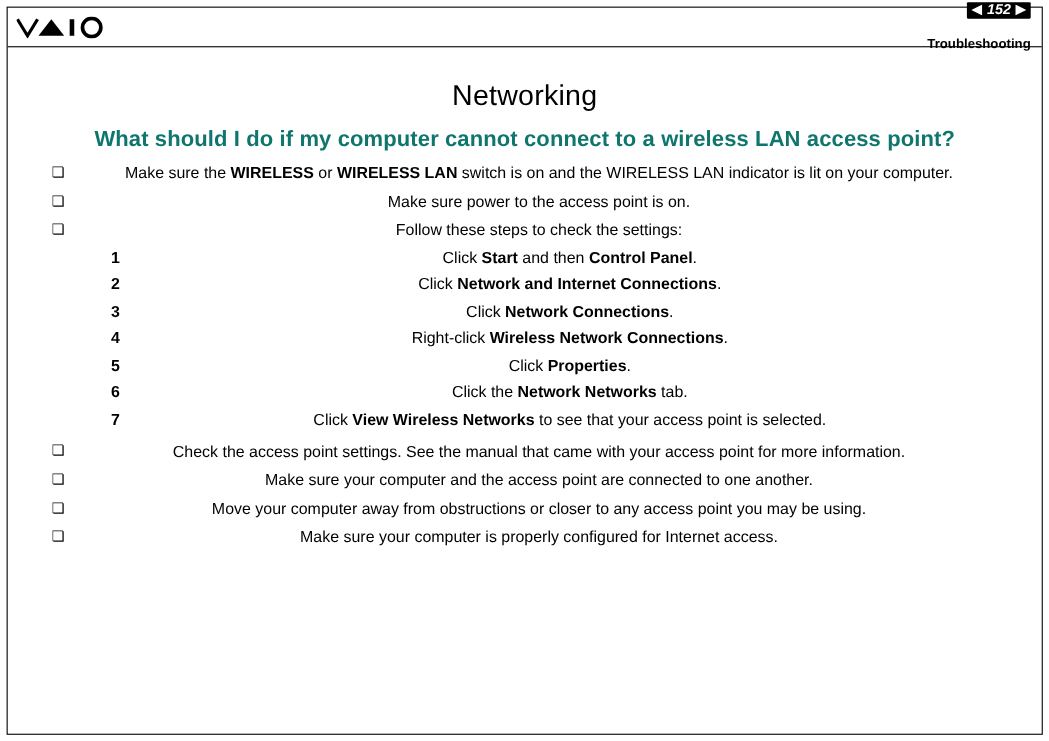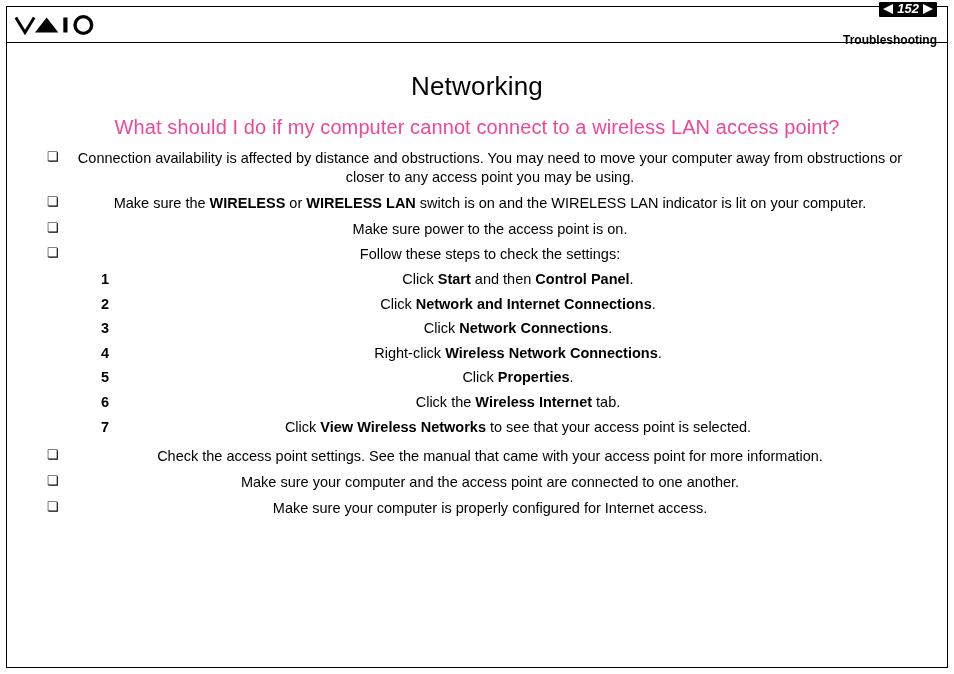--- a/index.html
+++ b/index.html
@@ -63,23 +63,23 @@
     padding: 28px 38px 10px 38px;
     text-align: center;
   }
   h1 {
     font-size: 26px;
     font-weight: 400;
     margin-bottom: 14px;
     letter-spacing: 0.2px;
   }
   h2 {
-    color: #ec4899;
+    color: #0f766e;
     font-size: 20px;
-    font-weight: 400;
+    font-weight: 700;
     margin-bottom: 10px;
     margin-top: 6px;
     letter-spacing: 0.1px;
   }
   ul.bullets {
     list-style: none;
     padding-left: 0;
   }
   ul.bullets > li {
     position: relative;
@@ -150,41 +150,41 @@
       </div>
       <div class="nav-bottom">Troubleshooting</div>
     </div>
   </div>
 
   <div class="content">
     <h1>Networking</h1>
 
     <h2>What should I do if my computer cannot connect to a wireless LAN access point?</h2>
     <ul class="bullets">
-      <li>Connection availability is affected by distance and obstructions. You may need to move your computer away from obstructions or closer to any access point you may be using.</li>
       <li>
         <span>Make sure the </span><b>WIRELESS</b><span> or </span><b>WIRELESS LAN</b><span> switch is on and the WIRELESS LAN indicator is lit on your computer.</span>
       </li>
       <li>Make sure power to the access point is on.</li>
       <li>
         <span>Follow these steps to check the settings:</span>
         <ol class="steps">
           <li><span>Click </span><b>Start</b><span> and then </span><b>Control Panel</b><span>.</span></li>
           <li><span>Click </span><b>Network and Internet Connections</b><span>.</span></li>
           <li><span>Click </span><b>Network Connections</b><span>.</span></li>
           <li><span>Right-click </span><b>Wireless Network Connections</b><span>.</span></li>
           <li><span>Click </span><b>Properties</b><span>.</span></li>
-          <li><span>Click the </span><b>Wireless Internet</b><span> tab.</span></li>
+          <li><span>Click the </span><b>Network Networks</b><span> tab.</span></li>
           <li><span>Click </span><b>View Wireless Networks</b><span> to see that your access point is selected.</span></li>
         </ol>
       </li>
     </ul>
 
     <div class="section2">
       <ul class="bullets">
         <li>Check the access point settings. See the manual that came with your access point for more information.</li>
         <li>Make sure your computer and the access point are connected to one another.</li>
+        <li>Move your computer away from obstructions or closer to any access point you may be using.</li>
         <li>Make sure your computer is properly configured for Internet access.</li>
       </ul>
     </div>
   </div>
 
 </div>
 
 </body></html>

